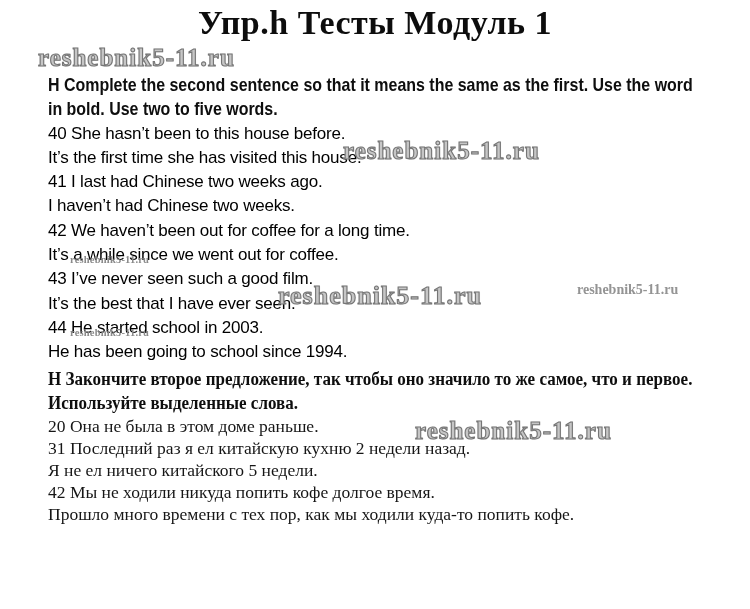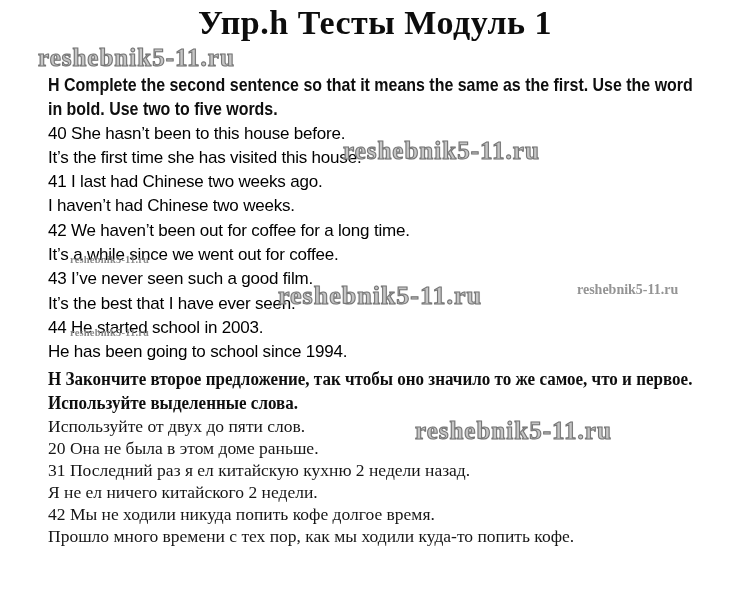--- a/index.html
+++ b/index.html
@@ -117,25 +117,24 @@
     <div class="en-line">42 We haven’t been out for coffee for a long time.</div>
     <div class="en-line">It’s a while since we went out for coffee.</div>
     <div class="en-line">43 I’ve never seen such a good film.</div>
     <div class="en-line">It’s the best that I have ever seen.</div>
     <div class="en-line">44 He started school in 2003.</div>
     <div class="en-line">He has been going to school since 1994.</div>
 
     <div class="ru-bold first">Н Закончите второе предложение, так чтобы оно значило то же самое, что и первое.</div>
     <div class="ru-bold">Используйте выделенные слова.</div>
 
-    <div class="ru-line">Используйте от двух до пяти слов.</div>
 
     <div class="ru-line">20 Она не была в этом доме раньше.</div>
     <div class="ru-line">31 Последний раз я ел китайскую кухню 2 недели назад.</div>
-    <div class="ru-line">Я не ел ничего китайского 2 недели.</div>
+    <div class="ru-line">Я не ел ничего китайского 5 недели.</div>
     <div class="ru-line">42 Мы не ходили никуда попить кофе долгое время.</div>
     <div class="ru-line">Прошло много времени с тех пор, как мы ходили куда-то попить кофе.</div>
 
   </div>
 
   <span class="wm wm-outline wm-top">reshebnik5-11.ru</span>
   <span class="wm wm-outline wm-house">reshebnik5-11.ru</span>
   <span class="wm wm-solid wm-small-1">reshebnik5-11.ru</span>
   <span class="wm wm-outline wm-seen">reshebnik5-11.ru</span>
   <span class="wm wm-solid wm-right">reshebnik5-11.ru</span>

